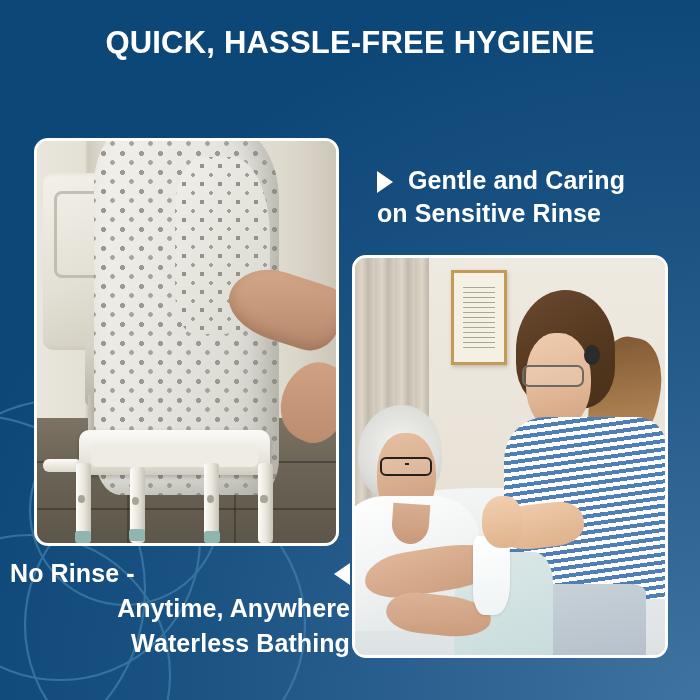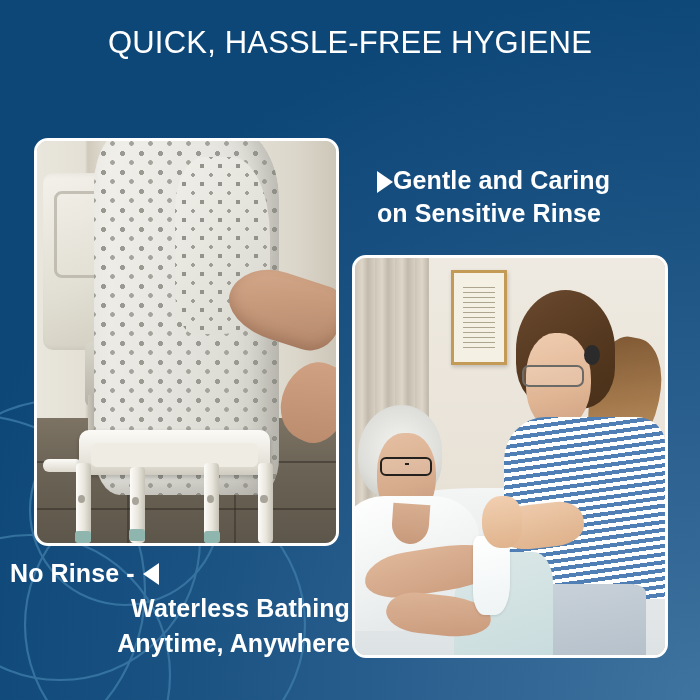--- a/index.html
+++ b/index.html
@@ -48,21 +48,21 @@
     display: block;
     font-size: 33px;
     font-weight: bold;
     letter-spacing: .5px;
     line-height: 40px;
     white-space: nowrap;
   }
   .headline .line2 {
     display: block;
     font-size: 31px;
-    font-weight: normal;
+    font-weight: bold;
     letter-spacing: .2px;
     line-height: 38px;
     white-space: nowrap;
   }
 
   
   .photo {
     position: absolute;
     border: 3px solid #ffffff;
     border-radius: 14px;
@@ -393,21 +393,21 @@
     position: absolute;
     left: 355px;
     top: 164px;
     width: 330px;
     color: #ffffff;
     z-index: 4;
   }
   .feature-right .frow {
     display: flex;
     align-items: flex-start;
-    gap: 0;
+    gap: 15px;
     padding-left: 22px;
   }
   .tri {
     flex: 0 0 auto;
     width: 0; height: 0;
     margin-top: 7px;
   }
   .tri-right {
     border-top: 11px solid transparent;
     border-bottom: 11px solid transparent;
@@ -432,21 +432,21 @@
     left: 10px;
     top: 556px;
     width: 340px;
     text-align: right;
     color: #ffffff;
     z-index: 4;
   }
   .feature-bottom .brow {
     display: flex;
     align-items: flex-start;
-    justify-content: flex-start;
+    justify-content: space-between;
     gap: 8px;
   }
   .feature-bottom .btext {
     font-size: 25px;
     font-weight: bold;
     line-height: 35px;
     letter-spacing: .1px;
   }
 </style>
 </head>
@@ -536,17 +536,17 @@
       <div class="rp-wipe"></div>
       <div class="rp-c-hand"></div>
     </div>
   </div>
 
   <div class="feature-bottom">
     <div class="brow">
       <span class="btext">No Rinse -</span>
       <span class="tri tri-left"></span>
     </div>
+    <div class="btext">Anytime, Anywhere</div>
     <div class="btext">Waterless Bathing</div>
-    <div class="btext">Anytime, Anywhere</div>
   </div>
 
 </div>
 
 </body></html>

